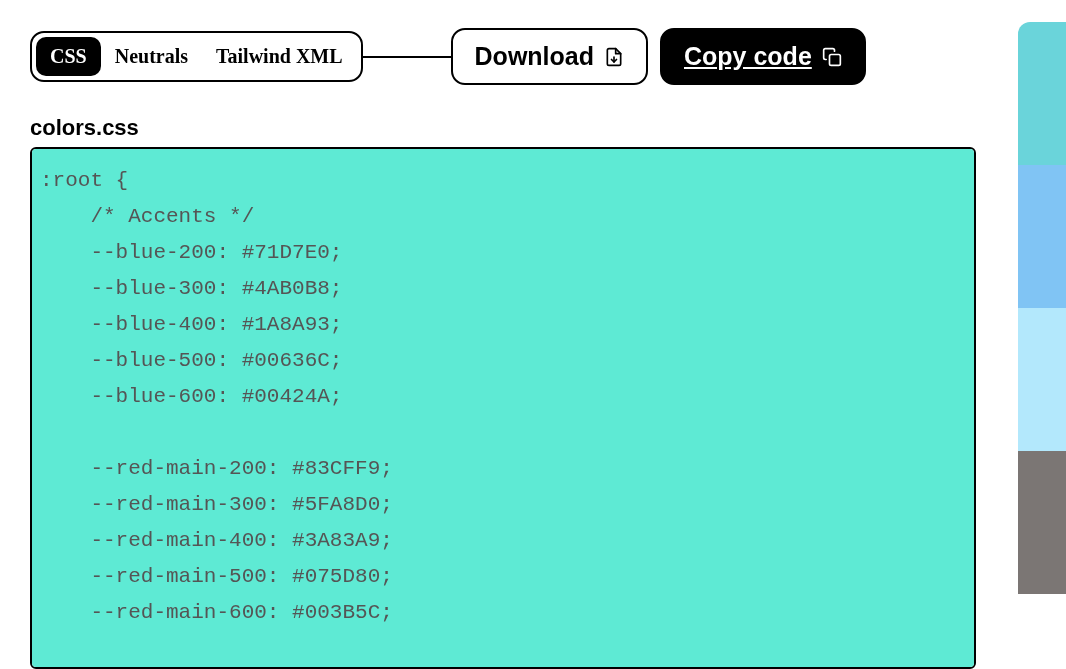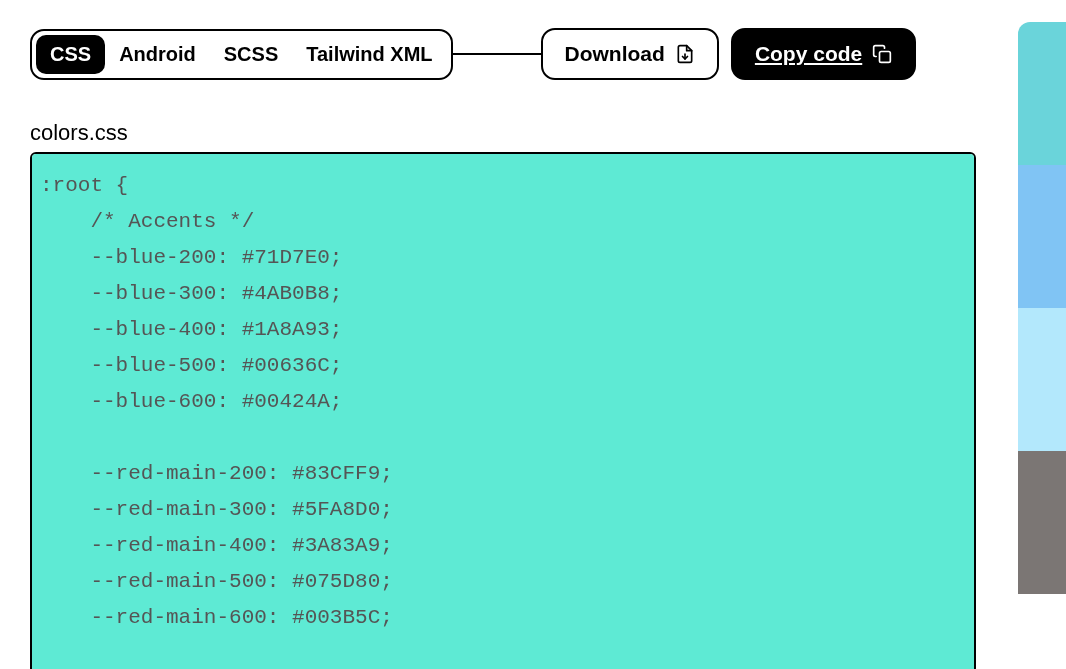--- a/index.html
+++ b/index.html
@@ -24,20 +24,21 @@
     align-items: center;
     gap: 0;
   }
   .tab-group {
     display: inline-flex;
     align-items: center;
     border: 2px solid #000;
     border-radius: 14px;
     padding: 4px;
     background: #fff;
+    font-family: Liberation Serif, serif;
   }
   .tab {
     padding: 8px 14px;
     font-size: 20px;
     font-weight: 700;
     color: #000;
     border-radius: 10px;
     cursor: pointer;
     white-space: nowrap;
   }
@@ -51,37 +52,37 @@
     background: #000;
     align-self: center;
   }
   .btn {
     display: inline-flex;
     align-items: center;
     gap: 10px;
     border: 2px solid #000;
     border-radius: 14px;
     padding: 12px 22px;
-    font-size: 21px;
+    font-size: 25px;
     font-weight: 700;
     cursor: pointer;
     background: #fff;
     color: #000;
   }
   .btn.dark {
     background: #000;
     color: #fff;
   }
   .btn + .btn { margin-left: 12px; text-decoration: underline; }
   .btn-row { display: inline-flex; }
   .icon { display: inline-flex; }
   .filename {
-    margin-top: 40px;
+    margin-top: 30px;
     font-size: 22px;
-    font-weight: 400;
+    font-weight: 700;
     color: #000;
     margin-bottom: 6px;
   }
   .code-box {
     border: 2px solid #000;
     border-radius: 6px;
     height: 522px;
     overflow-y: scroll;
     position: relative;
     background: #5eead4;
@@ -115,22 +116,21 @@
   }
   .swatch-col .sw:first-child { border-top-left-radius: 12px; }
 </style>
 </head>
 <body>
 
 <div class="main-area">
   <div class="toolbar">
     <div class="tab-group">
       <div class="tab active">CSS</div>
-      <div class="tab">Android</div>
-      <div class="tab">SCSS</div>
+      <div class="tab">Neutrals</div>
       <div class="tab">Tailwind XML</div>
     </div>
     <div class="connector"></div>
     <div class="btn-row">
       <div class="btn">
         <span>Download</span>
         <span class="icon">
           <svg width="20" height="20" viewBox="0 0 24 24" fill="none" stroke="#000" stroke-width="2" stroke-linecap="round" stroke-linejoin="round">
             <path d="M14 2H6a2 2 0 0 0-2 2v16a2 2 0 0 0 2 2h12a2 2 0 0 0 2-2V8z"></path>
             <polyline points="14 2 14 8 20 8"></polyline>

